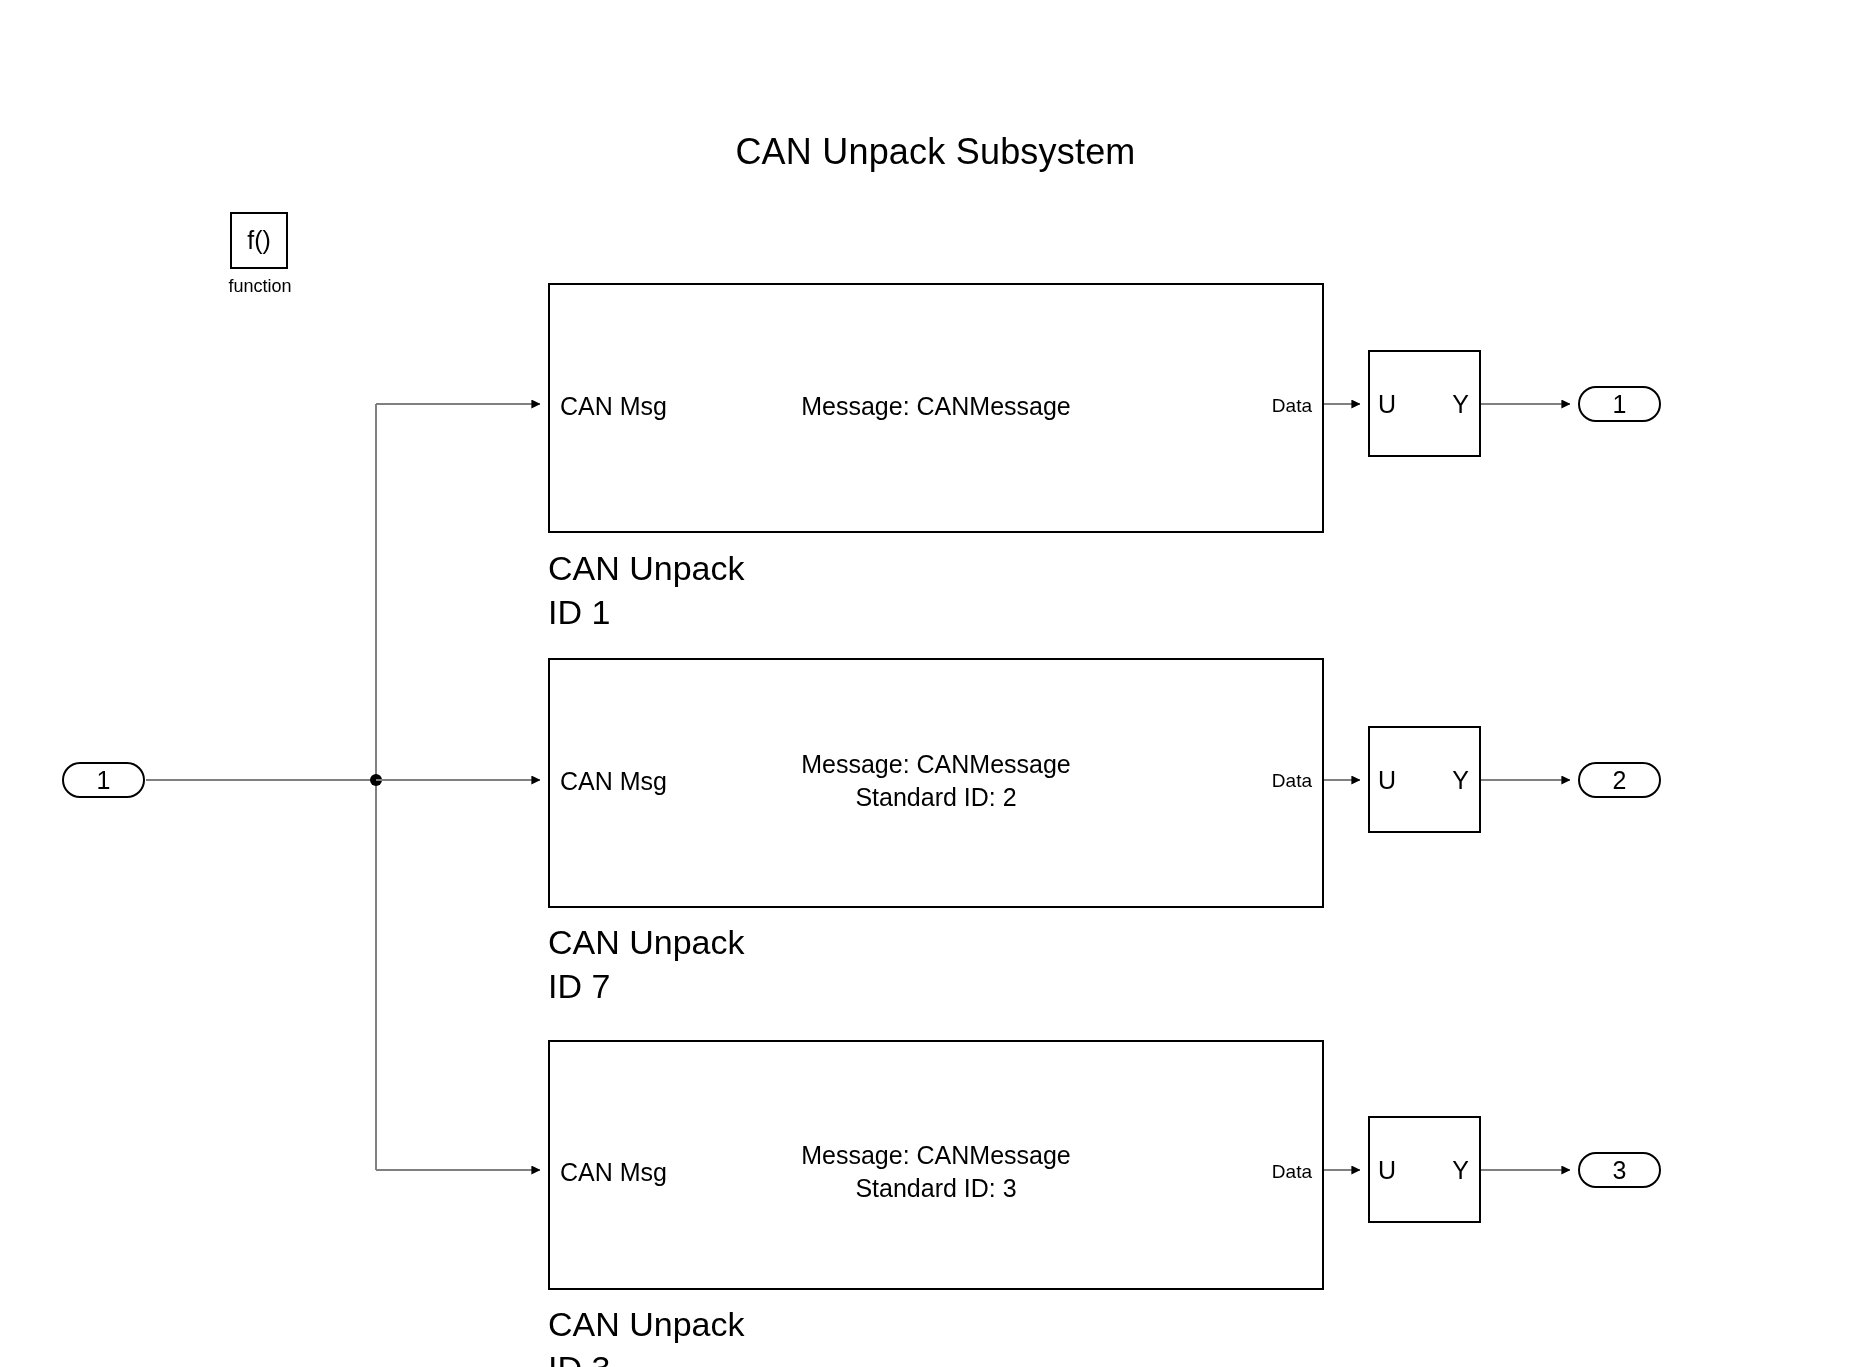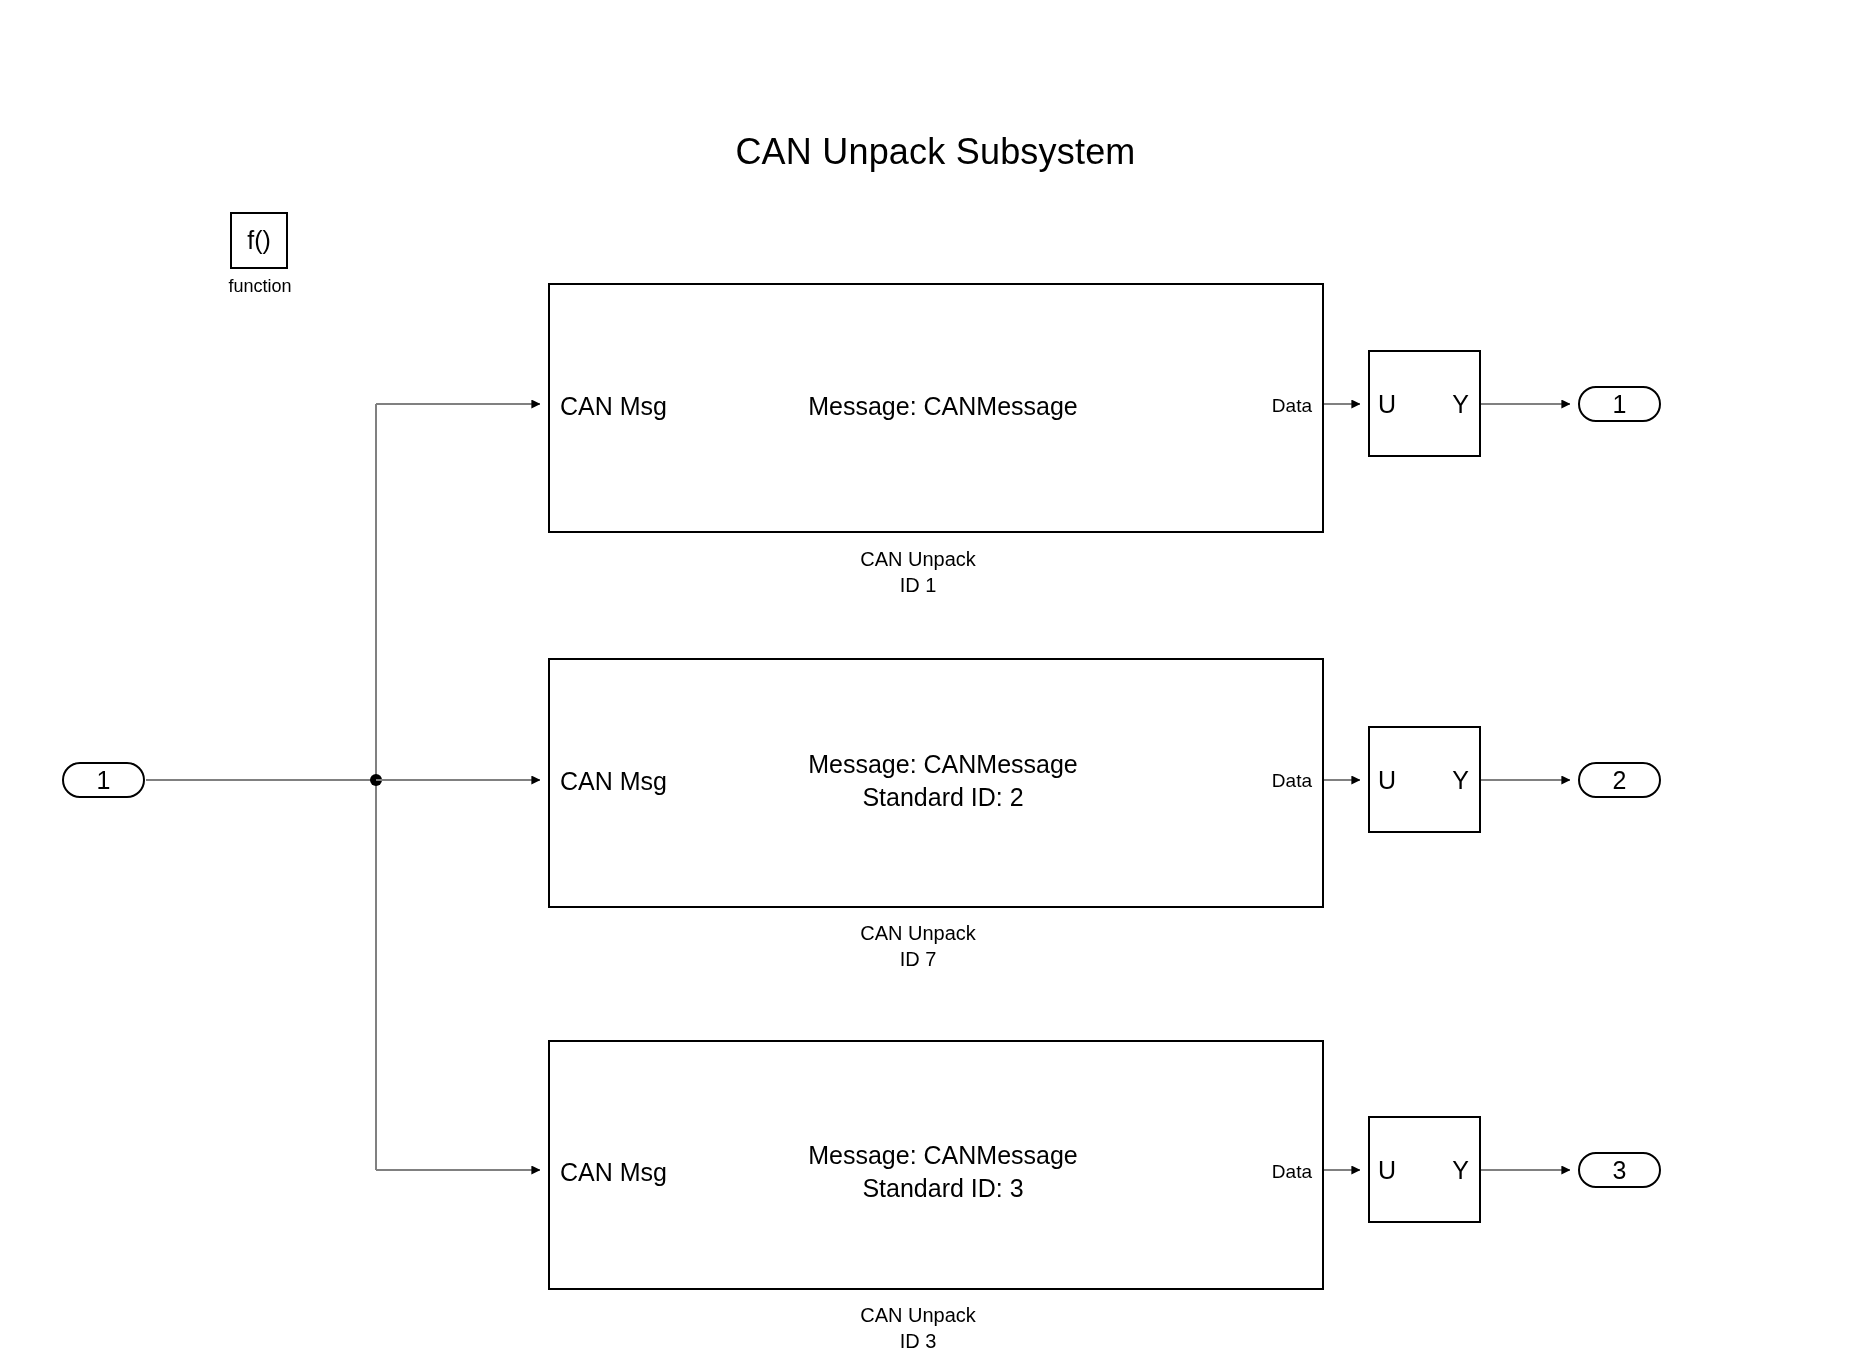--- a/index.html
+++ b/index.html
@@ -89,28 +89,27 @@
   }
   .unpack-block .block-center-text {
     position: absolute;
     left: 0;
     width: 100%;
     text-align: center;
     font-size: 25px;
     line-height: 1.32;
     transform: translateY(-50%);
     white-space: nowrap;
-    margin-left: 7px;
   }
   .unpack-caption {
     position: absolute;
     width: 740px;
     left: 548px;
-    text-align: center;
-    font-size: 20px;
+    text-align: left;
+    font-size: 34px;
     line-height: 1.30;
     white-space: nowrap;
   }
 
   
   .uy-block {
     position: absolute;
     left: 1368px;
     width: 113px;
     height: 107px;

